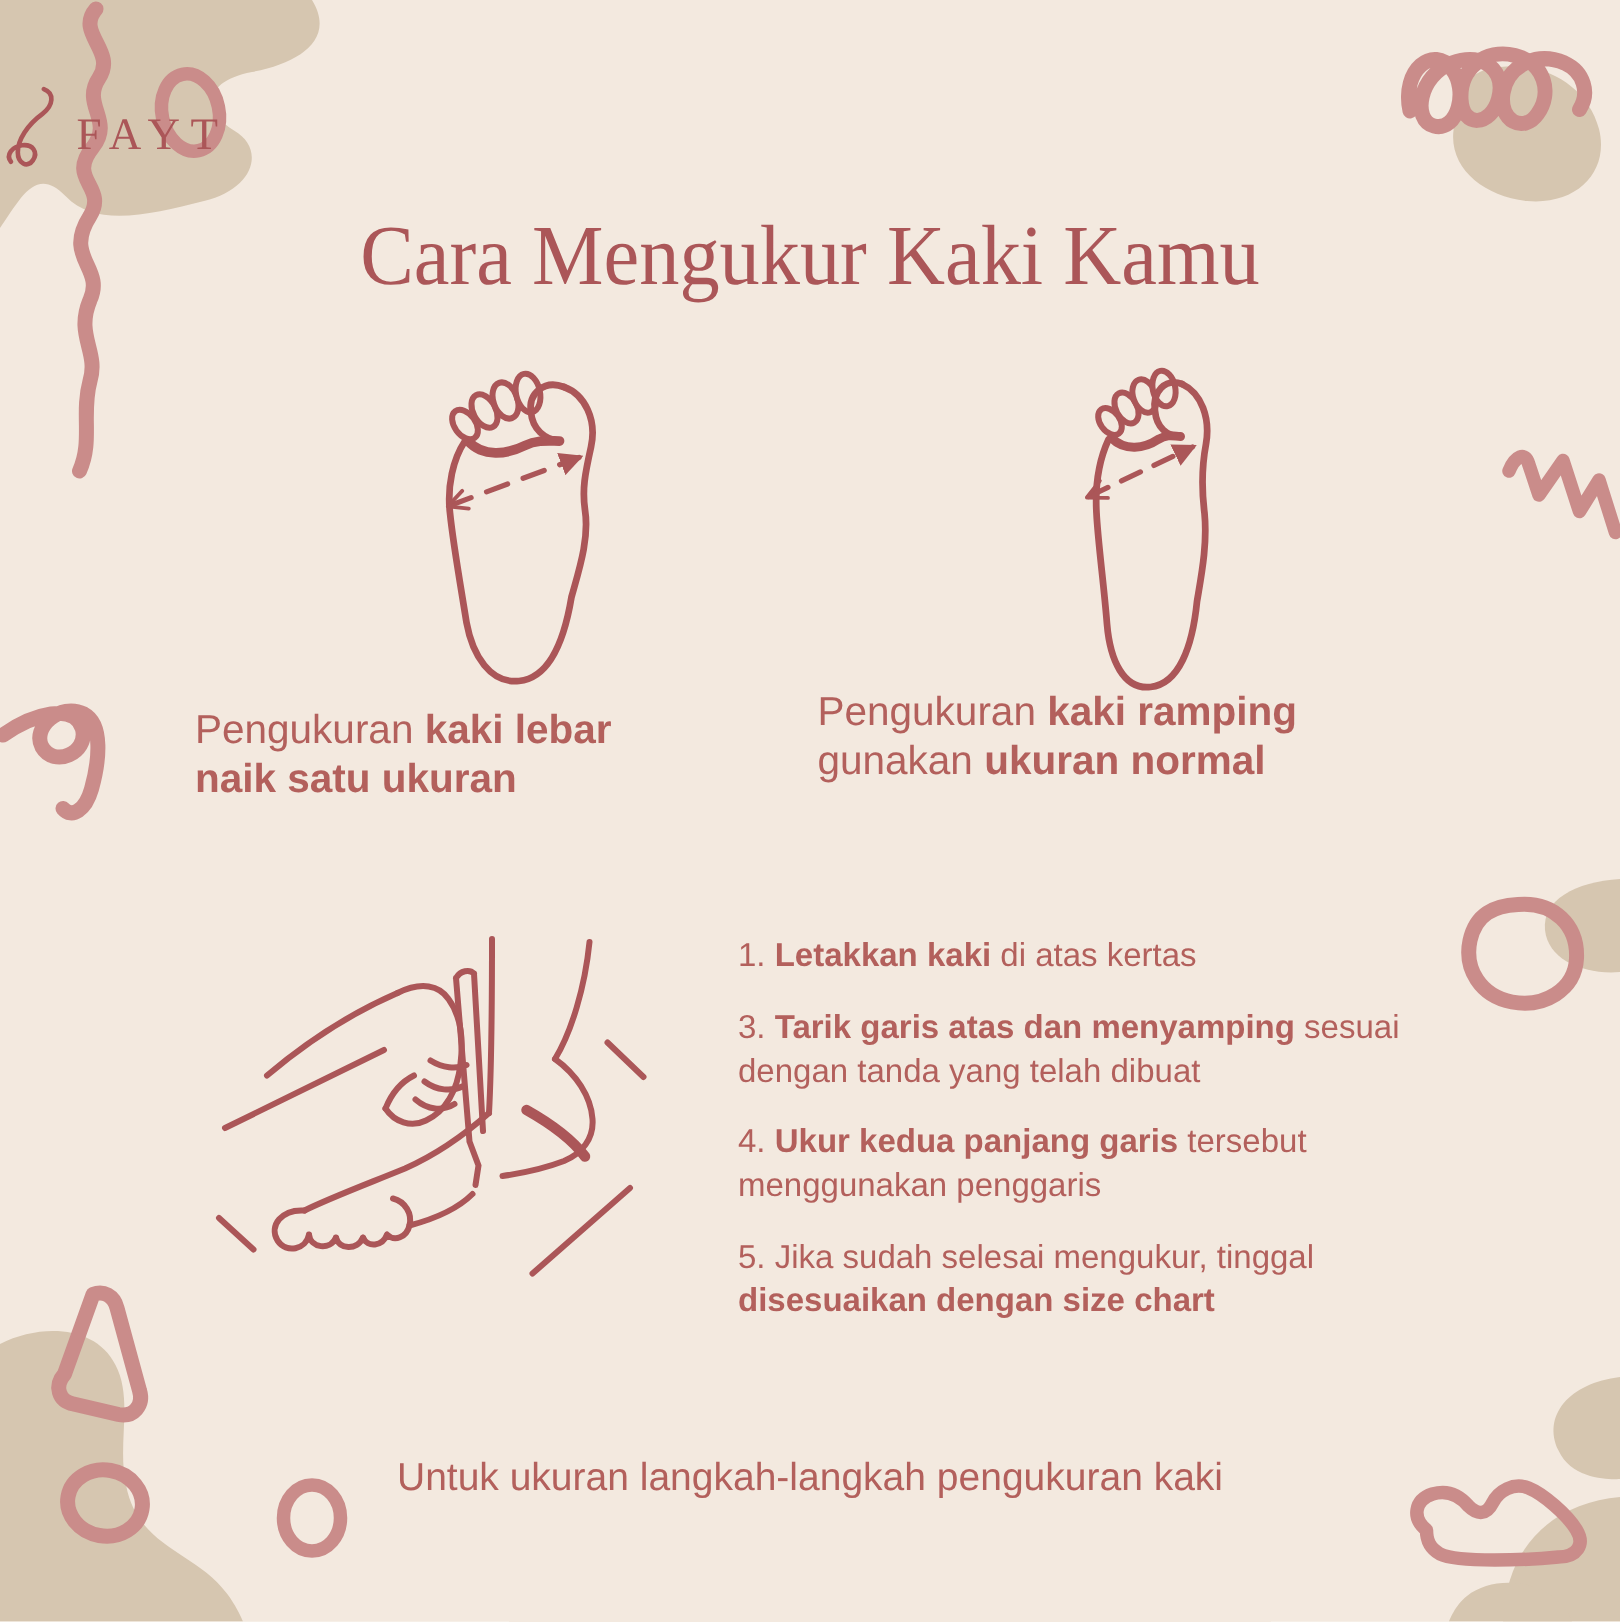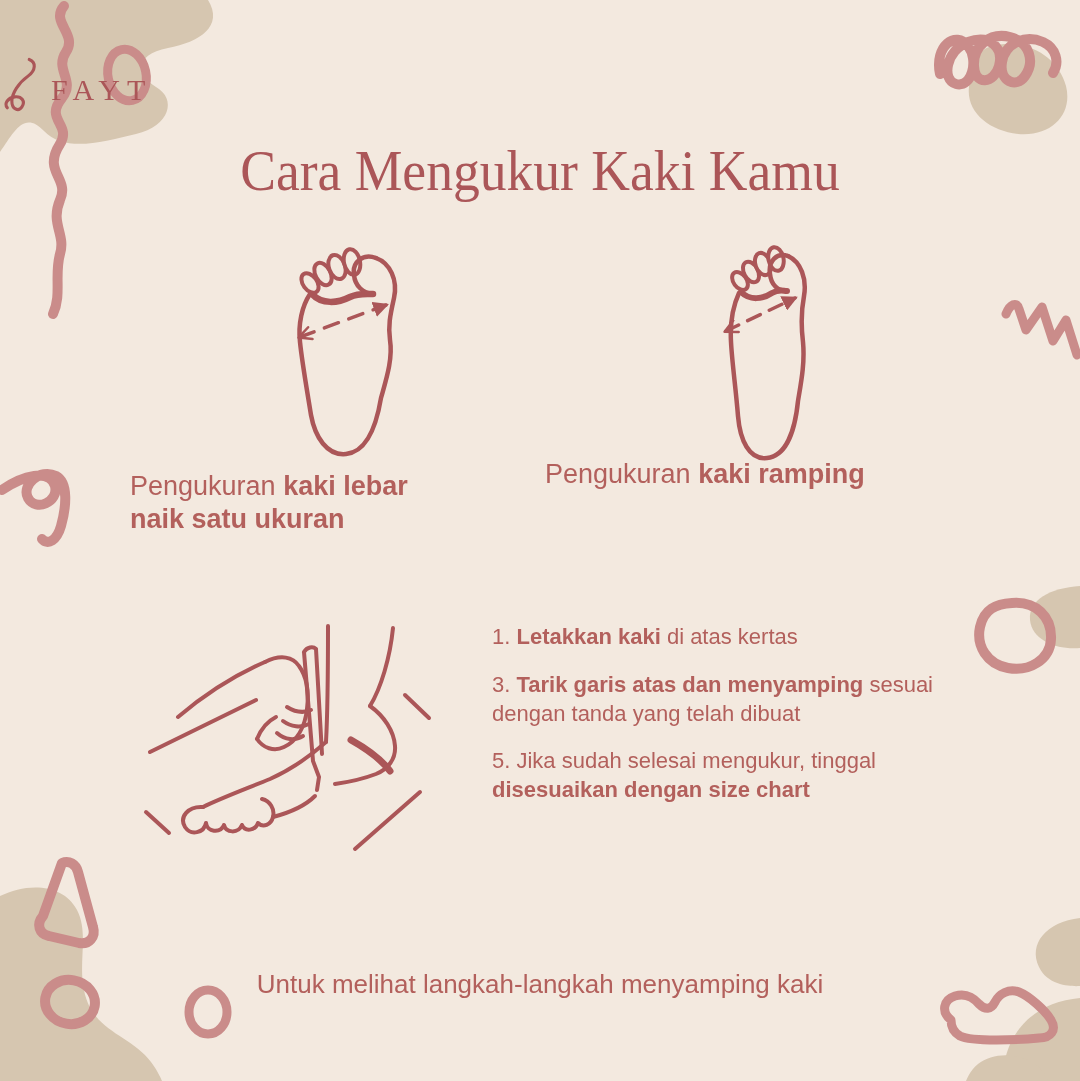--- a/index.html
+++ b/index.html
@@ -105,20 +105,21 @@
     <path class="sa" stroke-width="4.5" d="M100,26 C89,22 80,31 82,44 C83,55 90,61 99,61"></path>
     <line class="sa" stroke-width="3.5" stroke-dasharray="14 10" x1="38" y1="101" x2="107" y2="68" marker-start="url(#sfA)" marker-end="url(#sfB)"></line>
   </svg>
 
   <div class="abs caption" style="left:130px;top:470px;width:390px">
       <div><span>Pengukuran </span><span class="bold">kaki lebar</span></div>
       <div><span class="bold">naik satu ukuran</span></div>
     </div>
   <div class="abs caption" style="left:545px;top:458px;width:405px">
       <div><span>Pengukuran </span><span class="bold">kaki ramping</span></div>
+      <div><span>gunakan </span><span class="bold">ukuran normal</span></div>
     </div>
 
   <svg class="abs" style="left:122px;top:600px" width="335" height="290" viewBox="0 0 335 290">
     <g class="sa" stroke-width="4">
       <path d="M28,152 L134,100"></path>
       <path d="M24,212 L47,233"></path>
       <path d="M283,95 L307,118"></path>
       <path d="M233,249 L298,192"></path>
       <path d="M206,26 C206,66 206,106 204,142"></path>
       <path d="M271,28 C268,58 259,88 248,106"></path>
@@ -133,20 +134,21 @@
       <path d="M155,133 C163,140 173,141 181,136"></path>
       <path d="M135,139 C139,129 146,121 154,117"></path>
       <path d="M182,52 L191,161 M194,49 L200,154 M182,52 C185,47 191,46 194,49 M191,161 L197,177 M197,177 L195,190"></path>
     </g>
     <path class="sa" stroke-width="7" d="M229,140 C245,149 259,159 268,171"></path>
   </svg>
 
   <div class="abs steps">
     <div class="step"><span>1. </span><span class="bold">Letakkan kaki</span><span> di atas kertas</span></div>
     <div class="step"><span>3. </span><span class="bold">Tarik garis atas dan menyamping</span><span> sesuai dengan tanda yang telah dibuat</span></div>
+    <div class="step"><span>4. </span><span class="bold">Ukur kedua panjang garis</span><span> tersebut menggunakan penggaris</span></div>
     <div class="step"><span>5. Jika sudah selesai mengukur, tinggal </span><span class="bold">disesuaikan dengan size chart</span></div>
   </div>
 
   <div class="abs footer">
-      <div><span>Untuk melihat langkah-langkah menyamping kaki</span></div>
+      <div><span>Untuk ukuran langkah-langkah pengukuran kaki</span></div>
     </div>
 
 </div>
 
 </body></html>

